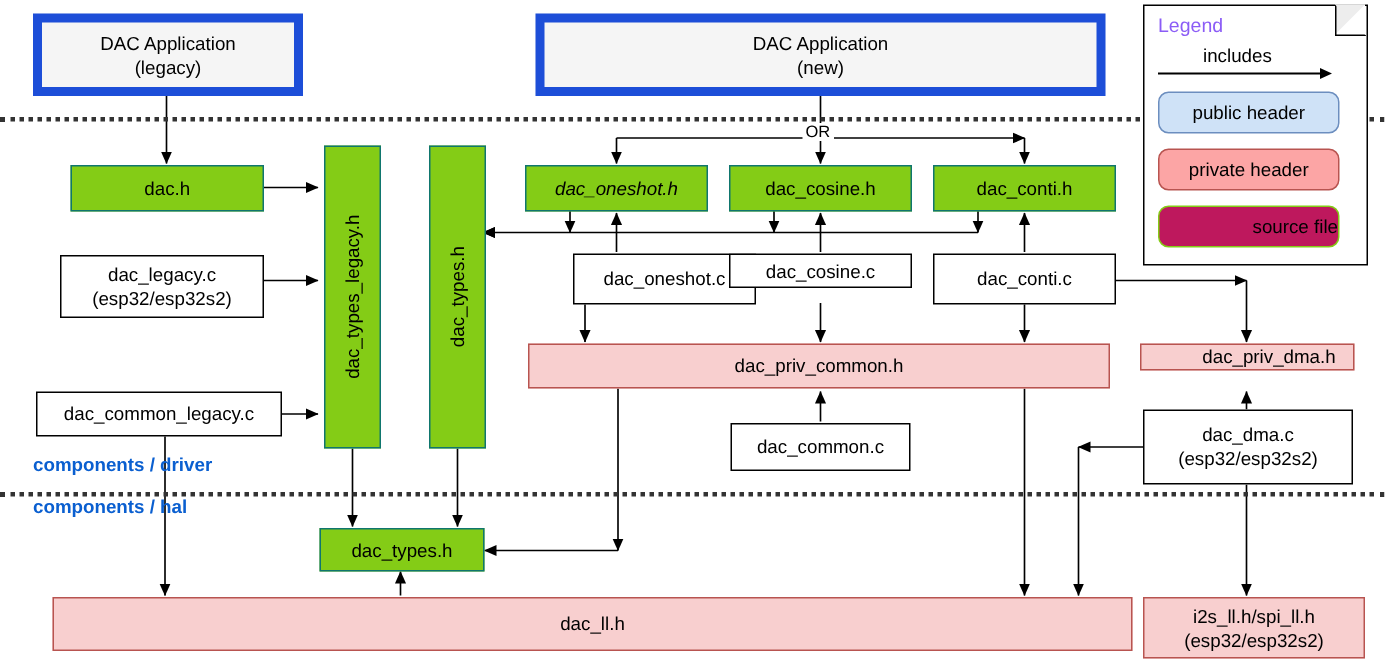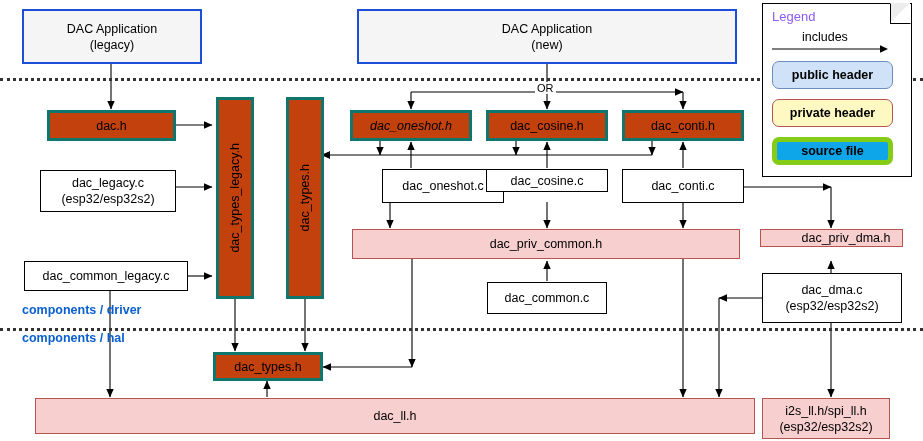--- a/index.html
+++ b/index.html
@@ -4,39 +4,39 @@
 <style>
   html,body{margin:0;padding:0;background:#ffffff;}
   body{font-family:"Liberation Sans",sans-serif;}
   #canvas{position:relative;width:923px;height:441px;background:#ffffff;overflow:hidden;}
 
   .node{position:absolute;box-sizing:border-box;display:flex;align-items:center;
         justify-content:center;text-align:center;font-size:12.5px;color:#000000;
         line-height:1.28;padding:1px 3px;}
   .node span{display:block;}
 
-  .app       {background:#f5f5f5;border:2px solid #1d4ed8;}
-  .pubhdr    {background:#c2410c;border:3px solid #0f766e;}
+  .app       {background:#f5f5f5;border:6px solid #1d4ed8;}
+  .pubhdr    {background:#84cc16;border:1px solid #0f766e;}
   .privhdr   {background:#f8cfcf;border:1px solid #b85450;}
   .srcfile   {background:#ffffff;border:1px solid #000000;}
 
   .vert{writing-mode:vertical-rl;transform:rotate(180deg);white-space:nowrap;}
 
   .zone-label{position:absolute;color:#0a5fd0;font-weight:bold;font-size:12.5px;
               white-space:nowrap;}
 
   .legend-box{position:absolute;background:#ffffff;border:1px solid #000000;}
   .legend-title{position:absolute;font-weight:normal;font-size:13px;color:#8b5cf6;}
   .legend-fold{position:absolute;width:0;height:0;border-left:20px solid #ededed;
                border-bottom:20px solid #ffffff;}
   .legend-item{position:absolute;box-sizing:border-box;display:flex;align-items:center;
-               justify-content:center;font-size:12.5px;border-radius:7px;font-weight:bold;}
+               justify-content:center;font-size:12.5px;border-radius:7px;}
   .li-pub {background:#cfe2f7;border:1px solid #6c8ebf;}
-  .li-priv{background:#fef9c3;border:1px solid #b85450;}
-  .li-src {background:#0ea5e9;border:5px solid #84cc16;}
+  .li-priv{background:#fca5a5;border:1px solid #b85450;}
+  .li-src {background:#be185d;border:1px solid #84cc16;justify-content:flex-end;}
   .legend-inc{position:absolute;font-size:12.5px;color:#000;}
 
   svg.wires{position:absolute;left:0;top:0;width:923px;height:441px;overflow:visible;}
   .or-label{position:absolute;font-size:11px;color:#000;background:#fff;padding:0 2px;}
 </style>
 </head>
 <body>
 
 <div id="canvas">
 
@@ -190,21 +190,21 @@
   </div>
 
   <div class="node pubhdr" style="left:213px;top:352px;width:110px;height:29px;">
     <span>dac_types.h</span>
   </div>
 
   <div class="node privhdr" style="left:35px;top:398px;width:720px;height:36px;">
     <span>dac_ll.h</span>
   </div>
 
-  <div class="node privhdr" style="left:762px;top:398px;width:128px;height:41px;">
+  <div class="node privhdr" style="left:762px;top:398px;width:148px;height:41px;">
     <div>
       <span>i2s_ll.h/spi_ll.h</span>
       <span>(esp32/esp32s2)</span>
     </div>
   </div>
 
   <div class="legend-box" style="left:762px;top:3px;width:148px;height:172px;"></div>
   <div class="legend-fold" style="left:890px;top:3px;"></div>
   <div style="position:absolute;left:890px;top:3px;width:20px;height:20px;
               border-left:1px solid #000;border-bottom:1px solid #000;

